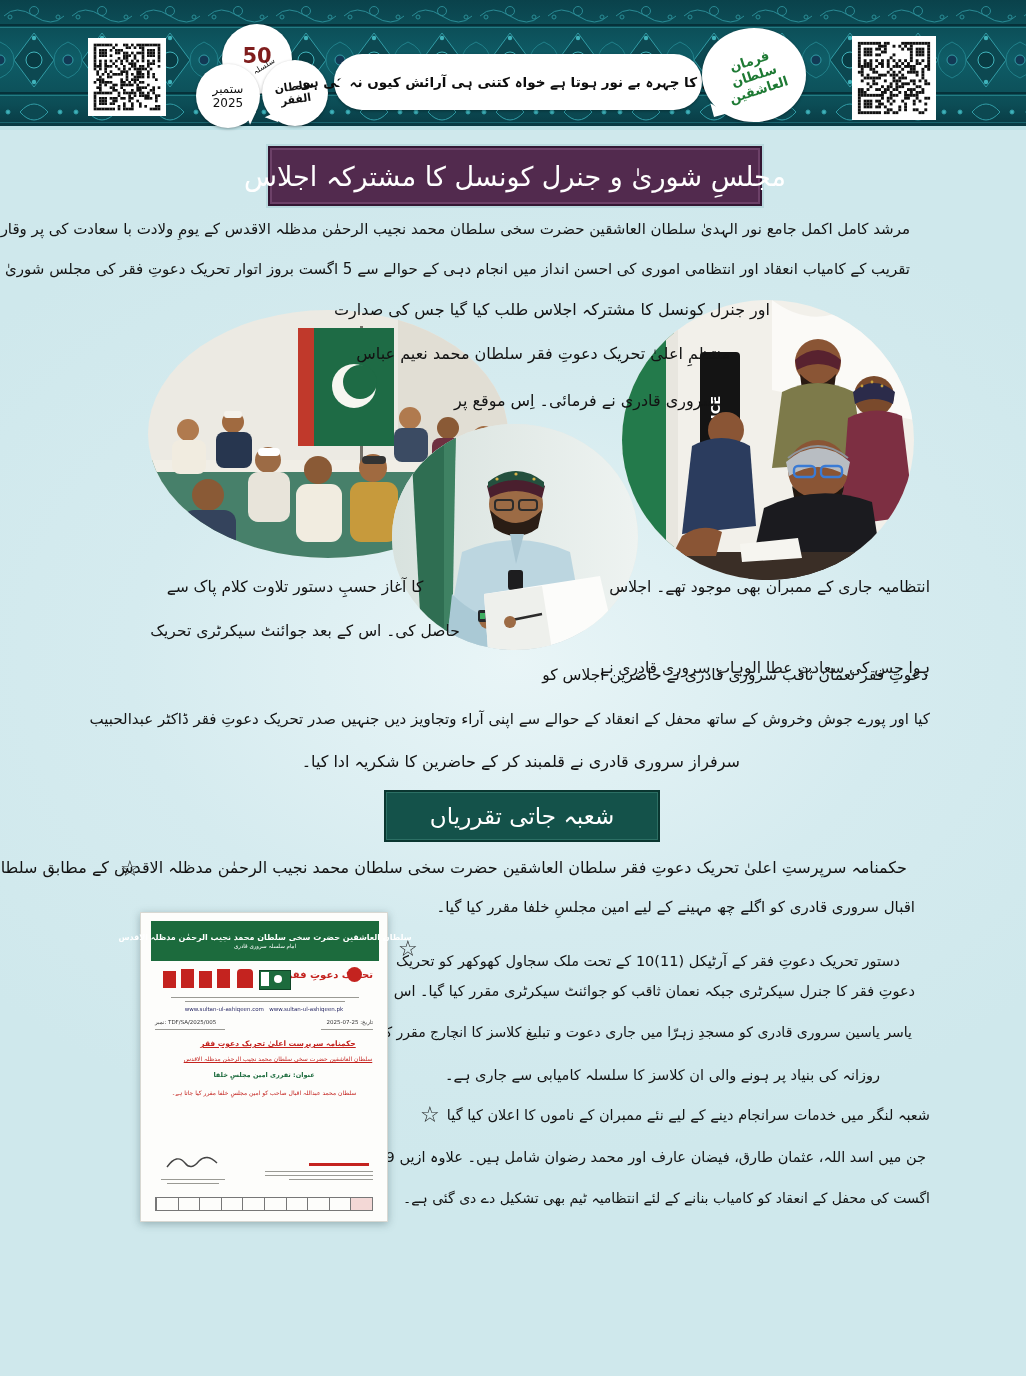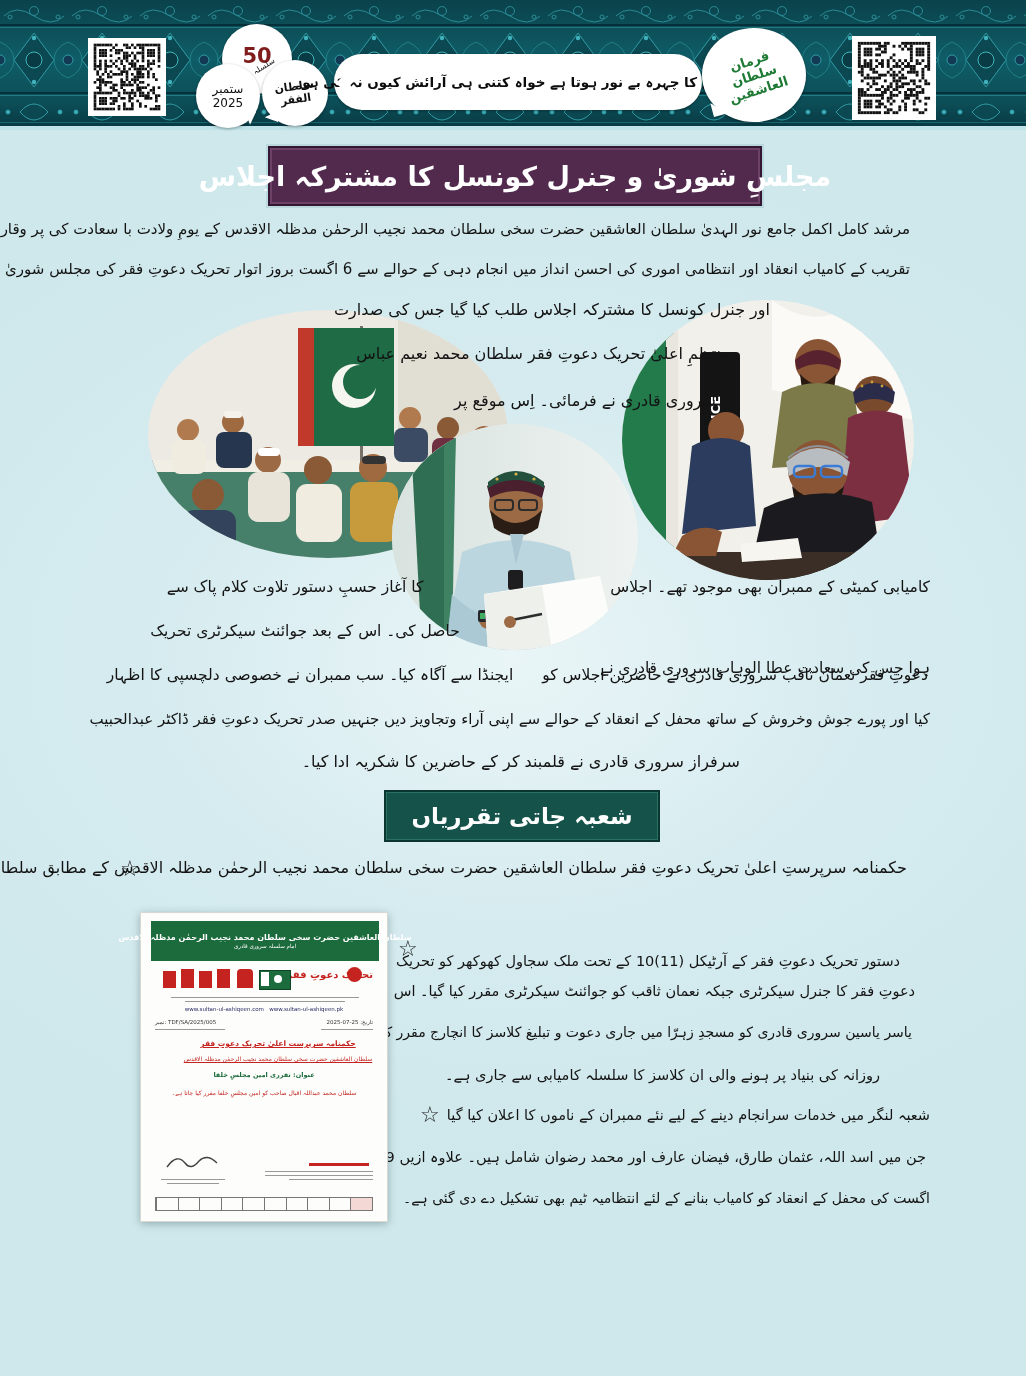--- a/index.html
+++ b/index.html
@@ -15,21 +15,21 @@
   .b50:after{left:-2px;bottom:-4px;border-top-color:#fff;transform:rotate(40deg);}
   .bdate:after{right:-6px;bottom:6px;border-left-color:#fff;transform:rotate(-20deg);}
   .blogo:after{left:6px;bottom:-6px;border-top-color:#fff;transform:rotate(-25deg);}
   .bfarman:after{left:2px;bottom:-5px;border-top-color:#fff;transform:rotate(30deg);}
   .pill{position:absolute;background:#fff;border-radius:30px;display:flex;align-items:center;justify-content:center;
         box-shadow:0 1px 3px rgba(0,0,0,.35);}
   .pill:after{content:"";position:absolute;left:-9px;top:18px;width:0;height:0;border:11px solid transparent;border-right-color:#fff;}
   .txt{position:absolute;direction:rtl;color:#131313;white-space:nowrap;line-height:1.25;}
   .ctr{text-align:center;} .rgt{text-align:right;}
   .banner{position:absolute;display:flex;align-items:center;justify-content:center;color:#fff;
-          font-weight:bold;direction:rtl;white-space:nowrap;}
+          font-weight:normal;direction:rtl;white-space:nowrap;}
   .banner.purple{background:#522a4e;border:2px solid #341733;box-shadow:inset 0 0 0 2px #6d4168, 0 0 0 2px #b9d9de;}
   .banner.green{background:#14524a;border:2px solid #0a3630;box-shadow:inset 0 0 0 1px #2c6f64;}
   .photo{position:absolute;border-radius:50%;overflow:hidden;}
   .photo svg{display:block;width:100%;height:100%;}
   .star{position:absolute;font-size:22px;color:#1d1d1d;line-height:1;}
   .doc{position:absolute;left:140px;top:912px;width:248px;height:310px;background:#fdfdfb;
        box-shadow:0 2px 8px rgba(40,70,75,.35);border:1px solid #d8d8d2;box-sizing:border-box;}
   .doc .ghead{position:absolute;left:10px;top:8px;width:228px;height:40px;background:#1c6b3d;color:#fff;
        display:flex;flex-direction:column;align-items:center;justify-content:center;direction:rtl;text-align:center;}
   .doc .ghead .l1{font-size:8px;font-weight:bold;white-space:nowrap;}
@@ -812,42 +812,42 @@
       <rect x="172" y="166" width="21" height="11" rx="4" fill="none" stroke="#3a7bd5" stroke-width="2.4"></rect>
       <rect x="199" y="166" width="21" height="11" rx="4" fill="none" stroke="#3a7bd5" stroke-width="2.4"></rect>
       <path d="M142 208 q54 -26 108 -6 l12 78 l-136 0 Z" fill="#1b1b1f"></path>
       <rect y="252" width="292" height="28" fill="#3a2e26"></rect>
       <path d="M60 236 q20 -14 40 -4 l-6 24 l-44 0 Z" fill="#8a5535"></path>
       <path d="M118 244 L176 238 L180 258 L120 262 Z" fill="#f6f5f0"></path>
     </svg>
   </div>
 
   <div class="txt ctr" style="left:118px;top:220px;width:792px;font-size:15px;">مرشد کامل اکمل جامع نور الہدیٰ سلطان العاشقین حضرت سخی سلطان محمد نجیب الرحمٰن مدظلہ الاقدس کے یومِ ولادت با سعادت کی پر وقار</div>
-  <div class="txt ctr" style="left:118px;top:260px;width:792px;font-size:15px;">تقریب کے کامیاب انعقاد اور انتظامی اموری کی احسن انداز میں انجام دہی کے حوالے سے 6 اگست بروز اتوار تحریک دعوتِ فقر کی مجلس شوریٰ</div>
+  <div class="txt ctr" style="left:118px;top:260px;width:792px;font-size:15px;">تقریب کے کامیاب انعقاد اور انتظامی اموری کی احسن انداز میں انجام دہی کے حوالے سے 5 اگست بروز اتوار تحریک دعوتِ فقر کی مجلس شوریٰ</div>
   <div class="txt ctr" style="left:380px;top:300px;width:390px;font-size:16px;">اور جنرل کونسل کا مشترکہ اجلاس طلب کیا گیا جس کی صدارت</div>
   <div class="txt ctr" style="left:440px;top:344px;width:290px;font-size:16px;">منتظمِ اعلیٰ تحریک دعوتِ فقر سلطان محمد نعیم عباس</div>
   <div class="txt ctr" style="left:450px;top:391px;width:270px;font-size:16px;">سروری قادری نے فرمائی۔ اِس موقع پر</div>
 
   <div class="txt ctr" style="left:150px;top:578px;width:290px;font-size:15.5px;">کا آغاز حسبِ دستور تلاوت کلام پاک سے</div>
   <div class="txt ctr" style="left:140px;top:622px;width:330px;font-size:15.5px;">حاصل کی۔ اس کے بعد جوائنٹ سیکرٹری تحریک</div>
-  <div class="txt ctr" style="left:100px;top:666px;width:420px;font-size:15.5px;">ایجنڈا سے آگاہ کیا۔ سب ممبران نے خصوصی دلچسپی کا اظہار</div>
-
-  <div class="txt ctr" style="left:630px;top:578px;width:300px;font-size:15.5px;">کامیابی کمیٹی کے ممبران بھی موجود تھے۔ اجلاس</div>
+
+  <div class="txt ctr" style="left:630px;top:578px;width:300px;font-size:15.5px;">انتظامیہ جاری کے ممبران بھی موجود تھے۔ اجلاس</div>
   <div class="txt ctr" style="left:615px;top:622px;width:315px;font-size:15.5px;margin-top:37px;">ہوا جس کی سعادت عطا الوہاب سروری قادری نے</div>
   <div class="txt ctr" style="left:100px;top:710px;width:830px;font-size:15px;">کیا اور پورے جوش وخروش کے ساتھ محفل کے انعقاد کے حوالے سے اپنی آراء وتجاویز دیں جنہیں صدر تحریک دعوتِ فقر ڈاکٹر عبدالحبیب</div>
 
   <div class="txt ctr" style="left:540px;top:666px;width:390px;font-size:15.5px;">دعوتِ فقر نعمان ثاقب سروری قادری نے حاضرین اجلاس کو</div>
   <div class="txt ctr" style="left:380px;top:752px;width:360px;font-size:16px;">سرفراز سروری قادری نے قلمبند کر کے حاضرین کا شکریہ ادا کیا۔</div>
 
   <div class="banner green" style="left:384px;top:790px;width:272px;height:48px;font-size:23px;">
     <span>شعبہ جاتی تقرریاں</span>
   </div>
 
   <span class="star" style="left:120px;top:858px;">☆</span>
   <div class="txt rgt" style="left:152px;top:858px;width:755px;font-size:16px;">حکمنامہ سرپرستِ اعلیٰ تحریک دعوتِ فقر سلطان العاشقین حضرت سخی سلطان محمد نجیب الرحمٰن مدظلہ الاقدس کے مطابق سلطان محمد عبداللہ</div>
+  <div class="txt ctr" style="left:530px;top:898px;width:385px;font-size:15px;">اقبال سروری قادری کو اگلے چھ مہینے کے لیے امین مجلسِ خلفا مقرر کیا گیا۔</div>
 
   <span class="star" style="left:398px;top:938px;">☆</span>
   <div class="txt rgt" style="left:415px;top:940px;width:485px;font-size:14.5px;margin-top:12px;">دستور تحریک دعوتِ فقر کے آرٹیکل (11)10 کے تحت ملک سجاول کھوکھر کو تحریک</div>
   <div class="txt rgt" style="left:400px;top:982px;width:515px;font-size:14.5px;">دعوتِ فقر کا جنرل سیکرٹری جبکہ نعمان ثاقب کو جوائنٹ سیکرٹری مقرر کیا گیا۔ اس سے قبل مولانا</div>
   <div class="txt rgt" style="left:408px;top:1024px;width:504px;font-size:14px;">یاسر یاسین سروری قادری کو مسجدِ زہرّا میں جاری دعوت و تبلیغ کلاسز کا انچارج مقرر کیا گیا تھا۔</div>
   <div class="txt ctr" style="left:460px;top:1066px;width:420px;font-size:14.5px;">روزانہ کی بنیاد پر ہونے والی ان کلاسز کا سلسلہ کامیابی سے جاری ہے۔</div>
 
   <span class="star" style="left:420px;top:1104px;">☆</span>
   <div class="txt rgt" style="left:448px;top:1106px;width:482px;font-size:14.5px;">شعبہ لنگر میں خدمات سرانجام دینے کے لیے نئے ممبران کے ناموں کا اعلان کیا گیا</div>
   <div class="txt rgt" style="left:398px;top:1148px;width:528px;font-size:14.5px;">جن میں اسد اللہ، عثمان طارق، فیضان عارف اور محمد رضوان شامل ہیں۔ علاوہ ازیں 19</div>

